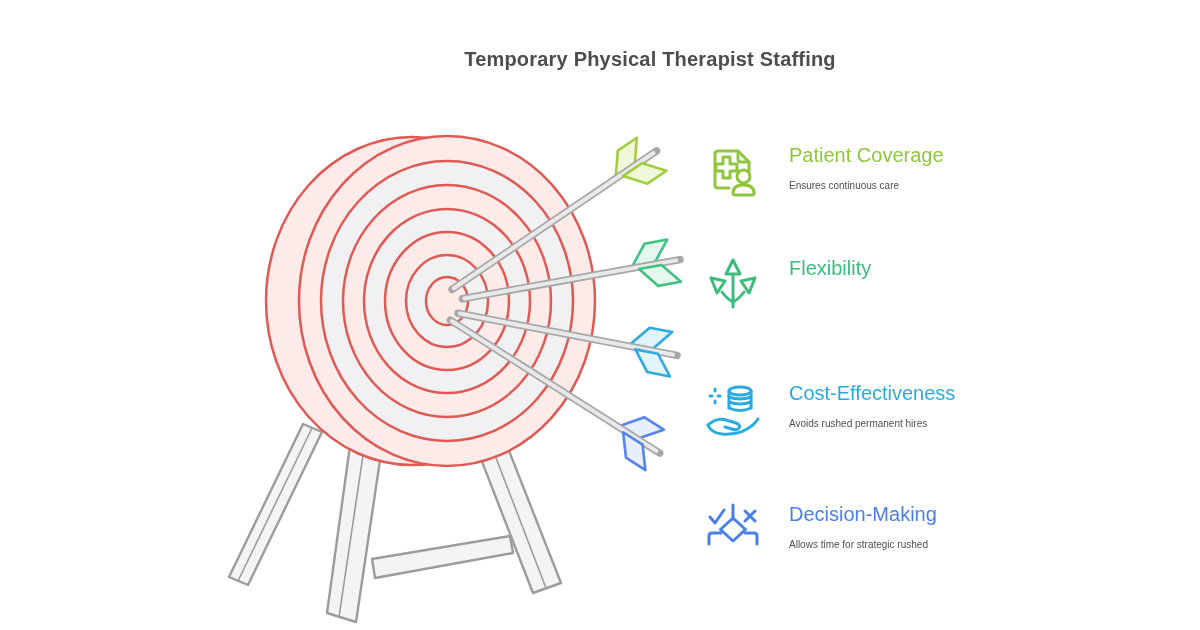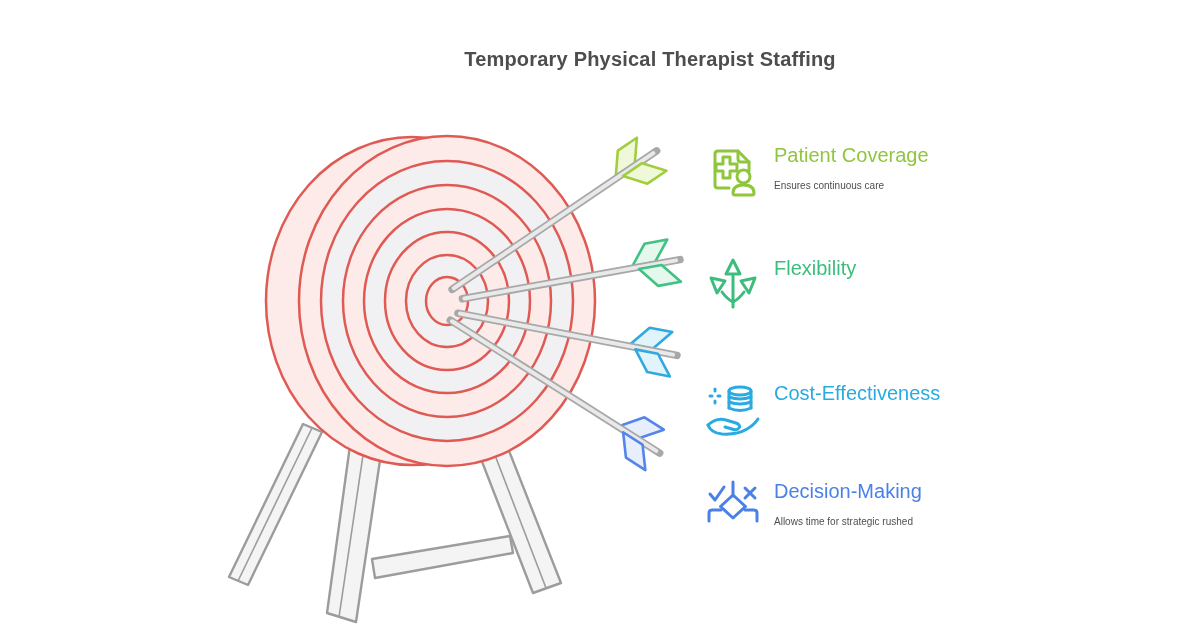--- a/index.html
+++ b/index.html
@@ -52,31 +52,31 @@
   .f2{stroke:var(--fletch2-stroke);fill:var(--fletch2-fill);}
   .f3{stroke:var(--fletch3-stroke);fill:var(--fletch3-fill);}
   .f4{stroke:var(--fletch4-stroke);fill:var(--fletch4-fill);}
 
   
   .features{position:absolute;left:702px;top:0;width:470px;}
   .feature{position:absolute;display:flex;align-items:flex-start;}
   .feature.p1{top:138px;}
   .feature.p2{top:251px;text-align:center;}
   .feature.p3{top:376px;}
-  .feature.p4{top:474px;}
+  .feature.p4{top:497px;}
   .feature-icon{width:62px;height:62px;flex:0 0 62px;}
   .feature-icon svg{width:62px;height:62px;display:block;}
   .feature-icon path,.feature-icon circle,.feature-icon ellipse,.feature-icon line{
     fill:none;stroke-width:3;stroke-linecap:round;stroke-linejoin:round;
   }
   .i1 path,.i1 circle{stroke:var(--item1-accent);}
   .i2 path{stroke:var(--item2-accent);}
   .i3 path,.i3 ellipse,.i3 line{stroke:var(--item3-accent);}
   .i4 path,.i4 line{stroke:var(--item4-accent);}
-  .feature-text{margin-left:10px;padding-top:5px;}
+  .feature-text{margin-left:25px;padding-top:5px;}
   .feature-title{font-size:20px;line-height:25px;font-weight:400;}
   .p1 .feature-title{color:var(--item1-accent);}
   .p2 .feature-title{color:var(--item2-accent);}
   .p3 .feature-title{color:var(--item3-accent);}
   .p4 .feature-title{color:var(--item4-accent);}
   .feature-subtitle{font-size:10px;line-height:19px;margin-top:8px;color:var(--body-text);}
 </style>
 </head>
 <body>
 
@@ -179,20 +179,21 @@
           <line x1="8" y1="20" x2="10" y2="20"></line>
           <line x1="16" y1="20" x2="18" y2="20"></line>
           <line x1="13" y1="13" x2="13" y2="15"></line>
           <line x1="13" y1="25" x2="13" y2="27"></line>
           <path d="M6 49 Q15 41 24 44 L34 47 Q39 49 37 52 Q35 55 30 53 L23 51"></path>
           <path d="M6 49 Q9 57 20 58 Q35 59 45 53 Q52 49 56 43"></path>
         </svg>
       </div>
       <div class="feature-text">
         <div class="feature-title">Cost-Effectiveness</div>
+        <div class="feature-subtitle">Avoids rushed permanent hires</div>
       </div>
     </div>
 
     <div class="feature p4">
       <div class="feature-icon i4">
         <svg viewBox="0 0 62 62" xmlns="http://www.w3.org/2000/svg">
           <line x1="31" y1="8" x2="31" y2="22"></line>
           <path d="M31 21 L43.5 32.5 L31 44 L18.5 32.5 Z"></path>
           <path d="M8 20 L13 26 L22 13"></path>
           <line x1="43" y1="14" x2="53" y2="24"></line>

